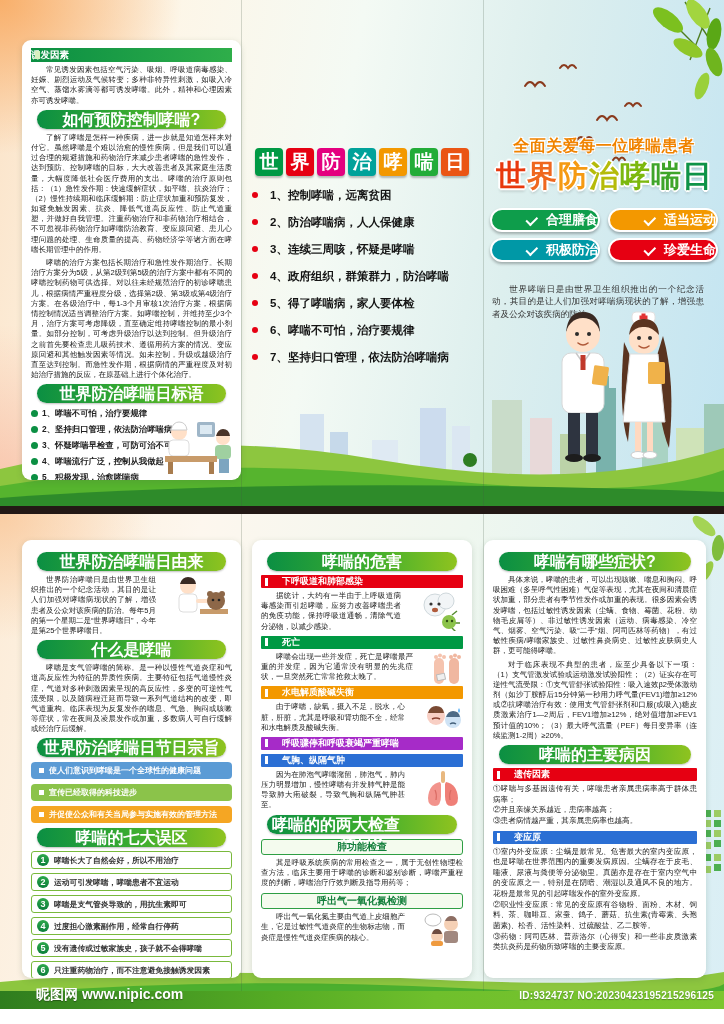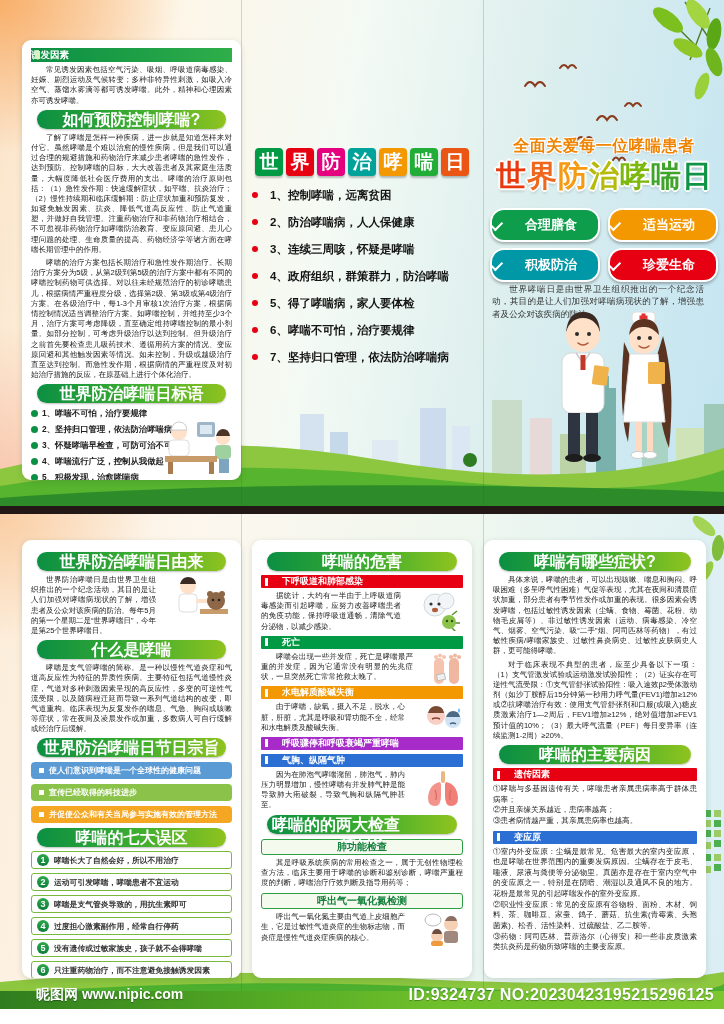--- a/index.html
+++ b/index.html
@@ -54,42 +54,42 @@
   .fart{float:right;margin:0 0 2px 3px;}
 
   
   .cover-tagline{position:absolute;left:484px;top:136px;width:240px;text-align:center;font-size:16px;
     font-weight:bold;color:#f08300;letter-spacing:.5px;
     text-shadow:-1px -1px 0 #fff,1px -1px 0 #fff,-1px 1px 0 #fff,1px 1px 0 #fff,0 2px 2px rgba(0,0,0,.15);}
   .ctitle{position:absolute;left:484px;top:156px;width:240px;display:flex;justify-content:center;gap:1px;}
   .cchar{font-size:30px;font-weight:900;
     text-shadow:-2px 0 0 #fff,2px 0 0 #fff,0 -2px 0 #fff,0 2px 0 #fff,-1px -1px 0 #fff,1px 1px 0 #fff,1px -1px 0 #fff,-1px 1px 0 #fff,0 3px 3px rgba(0,0,0,.2);}
   .cpills{position:absolute;left:490px;top:208px;width:228px;display:grid;grid-template-columns:1fr 1fr;gap:6px 8px;}
-  .cpill{height:34px;border-radius:14px;border:2px solid #fff;display:flex;align-items:center;justify-content:flex-start;
-    gap:22px;color:#fff;font-weight:bold;font-size:13px;box-shadow:0 2px 3px rgba(0,0,0,.28);box-sizing:border-box;}
+  .cpill{height:24px;border-radius:14px;border:2px solid #fff;display:flex;align-items:center;justify-content:flex-end;
+    gap:8px;color:#fff;font-weight:bold;font-size:13px;box-shadow:0 2px 3px rgba(0,0,0,.28);box-sizing:border-box;}
   .check{width:9px;height:5px;border-left:2.2px solid #fff;border-bottom:2.2px solid #fff;
     transform:rotate(-45deg) translateY(-1px);}
   .cover-desc{position:absolute;left:492px;top:274px;width:212px;font-size:8.6px;line-height:1.5;color:#333;
     text-align:justify;text-indent:2em;}
 
   .scene{position:absolute;left:0;bottom:0;width:724px;height:132px;}
   .leaves{position:absolute;right:0;top:0;width:134px;height:112px;}
   .birds{position:absolute;left:505px;top:58px;width:160px;height:115px;}
   .doctors{position:absolute;left:536px;bottom:28px;width:170px;height:176px;}
   .consult-art{position:absolute;right:4px;bottom:4px;}
   .wave2{position:absolute;left:0;bottom:0;width:724px;height:42px;}
   .pixeldeco{position:absolute;right:2px;top:296px;}
   .leaves2{position:absolute;right:0;top:0;width:90px;height:80px;opacity:.85;}
 
   
   .footer{position:absolute;left:0;bottom:15px;width:724px;height:18px;
     background:linear-gradient(90deg,#2f7d1e,#55ab24 38%,#6fbf2c 60%,#7cc62f);
     display:flex;align-items:center;justify-content:space-between;box-sizing:border-box;padding:0 10px 10px 36px;}
   .wm{color:#fff;font-weight:bold;font-size:14px;text-shadow:0 1px 1px rgba(0,0,0,.35);}
-  .idtext{color:#fff;font-size:16px;font-weight:bold;text-shadow:0 1px 1px rgba(0,0,0,.3);letter-spacing:.3px;}
+  .idtext{color:#fff;font-size:10px;font-weight:bold;text-shadow:0 1px 1px rgba(0,0,0,.3);letter-spacing:.3px;}
 </style>
 </head>
 <body>
 
 <div class="canvas">
 
   <div class="page1">
 
     <svg class="scene" viewBox="0 0 724 132" preserveAspectRatio="none">
       <rect x="158" y="46" width="30" height="70" fill="#dce8f2"></rect>

